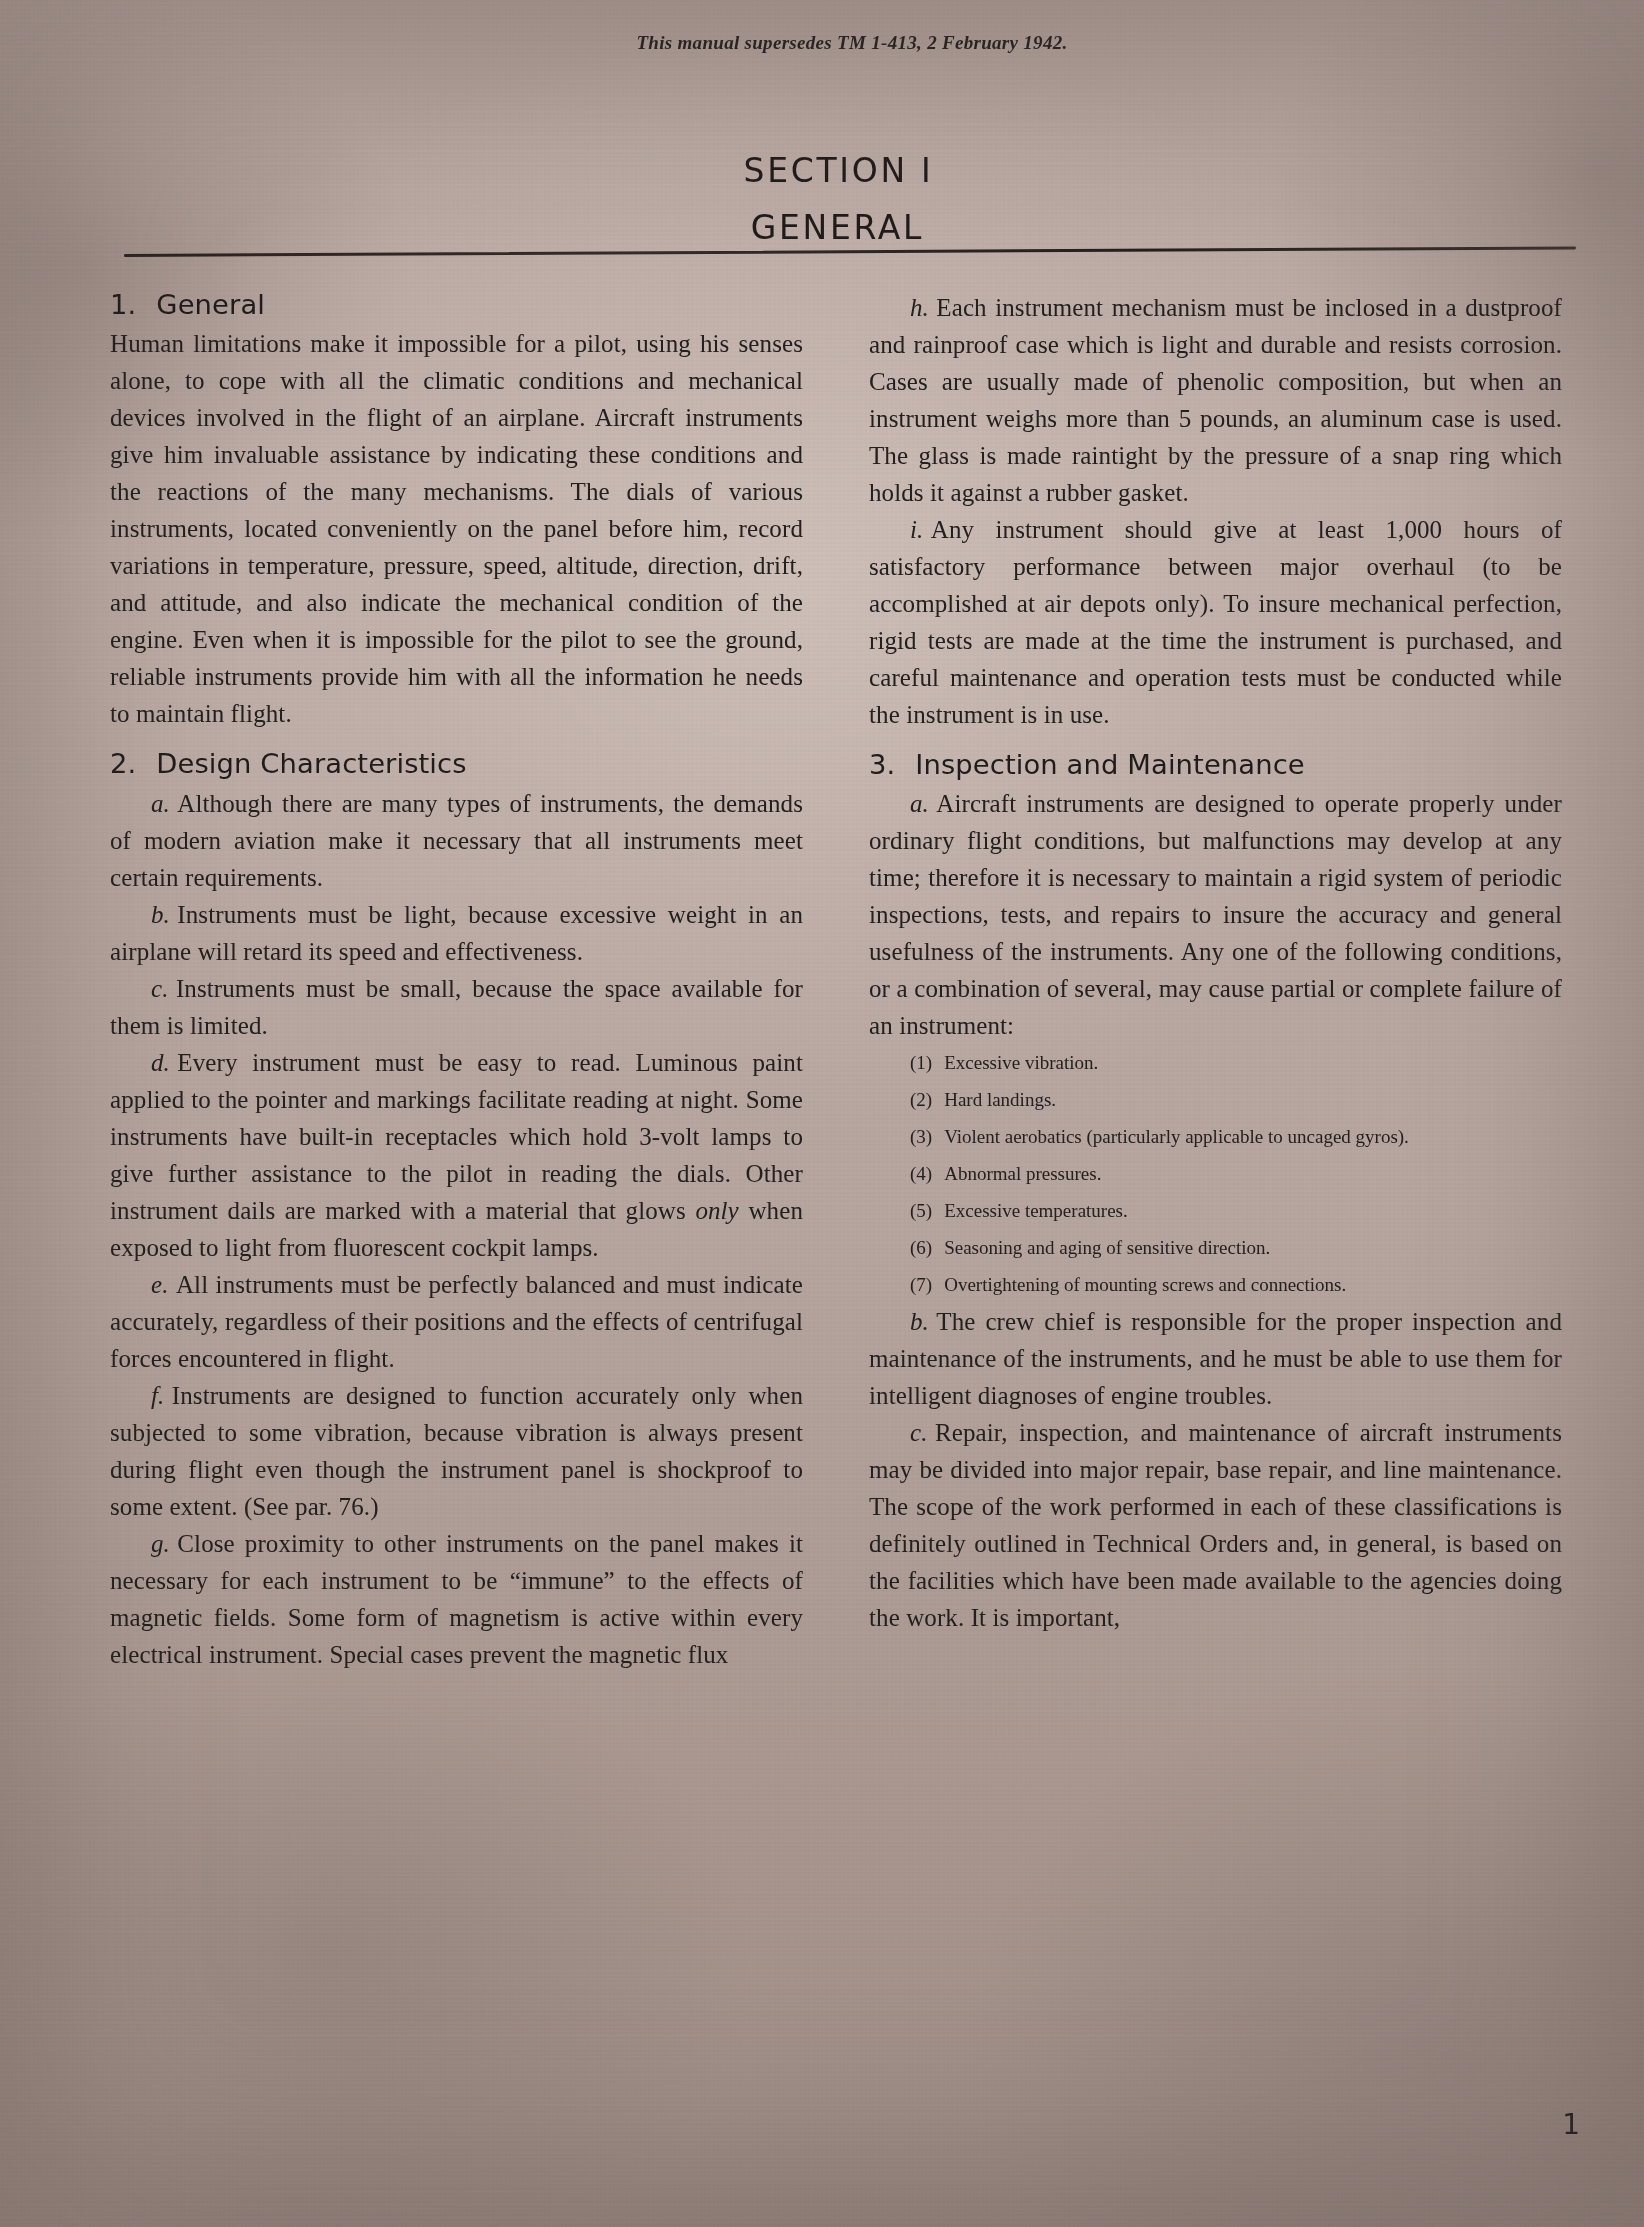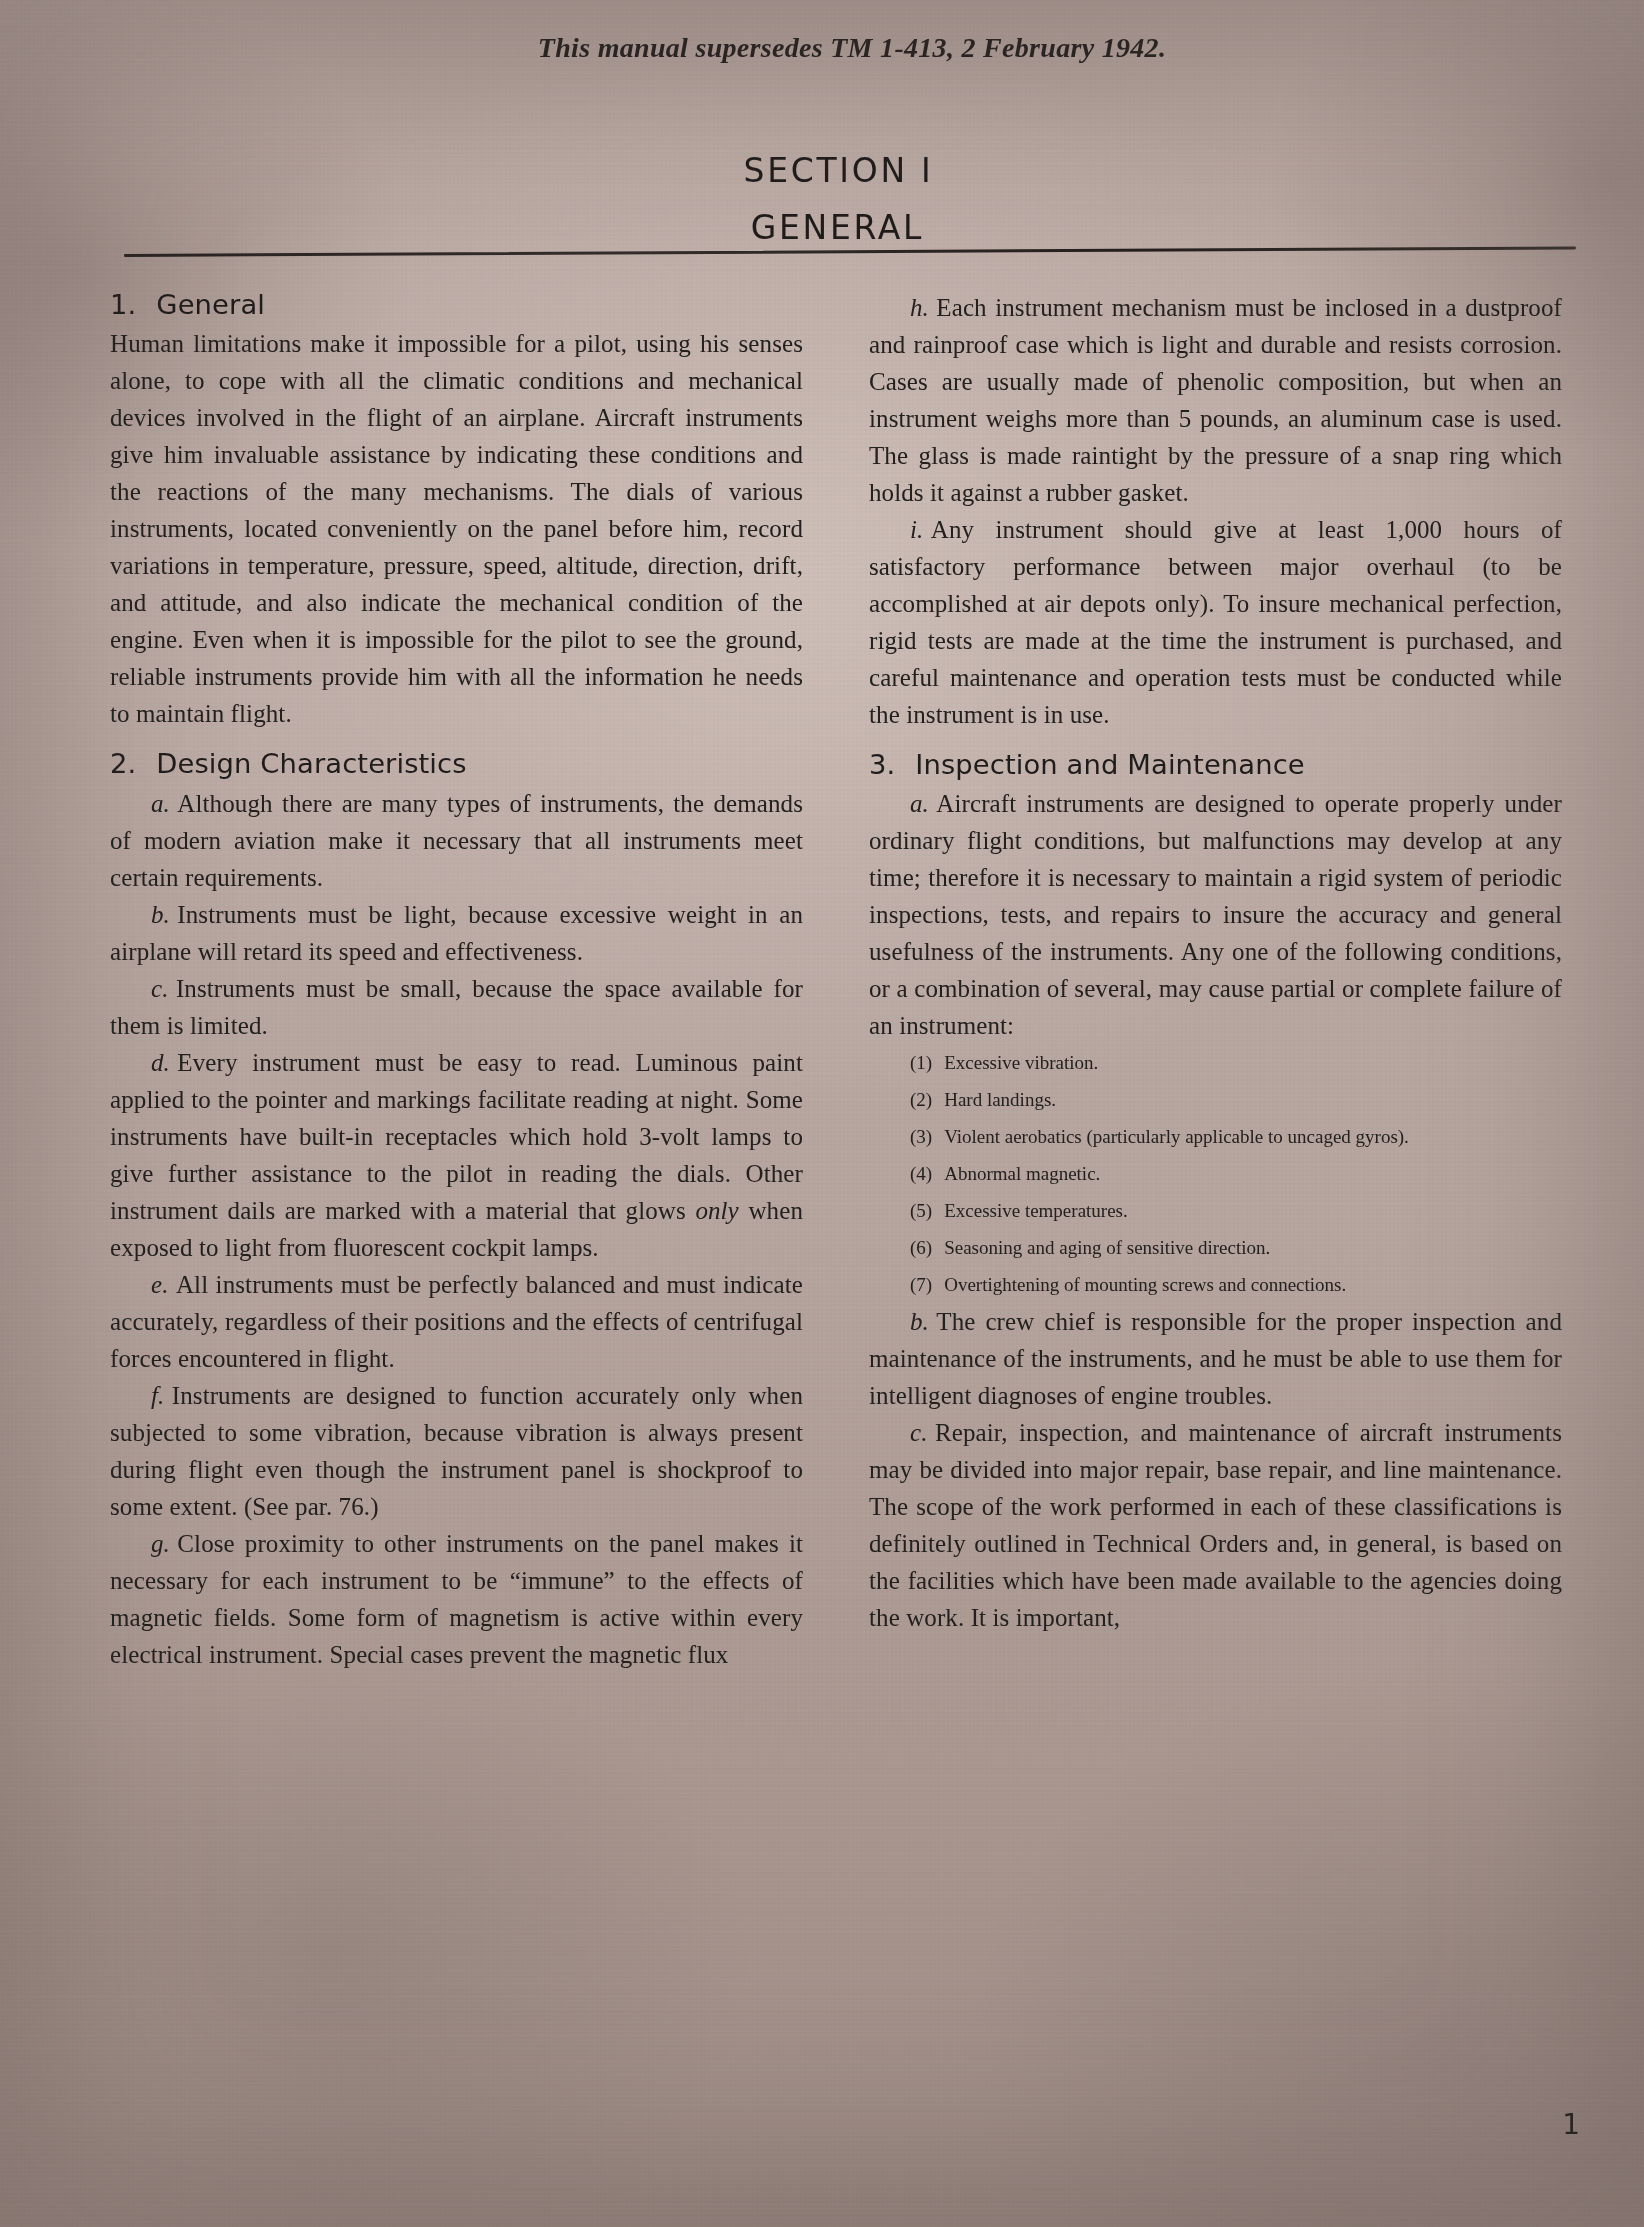--- a/index.html
+++ b/index.html
@@ -47,21 +47,21 @@
 
   
   .supersedes {
     position: absolute;
     top: 32px;
     left: 0;
     width: 100%;
     text-align: center;
     font-style: italic;
     font-weight: 700;
-    font-size: 28px;
+    font-size: 19px;
     letter-spacing: 0.3px;
     color: #241f1e;
     text-indent: 60px;
   }
 
   
   .sec-head {
     position: absolute;
     left: 0;
     width: 100%;
@@ -215,21 +215,21 @@
       <div class="head2 gap-before gap-after">
         <span class="h-num">3.</span><span>Inspection and Maintenance</span>
       </div>
 
       <p class="para indent"><span class="lead">a.</span><span>Aircraft instruments are designed to operate properly under ordinary flight conditions, but malfunctions may develop at any time; therefore it is necessary to maintain a rigid system of periodic inspections, tests, and repairs to insure the accuracy and general usefulness of the instruments. Any one of the following conditions, or a combination of several, may cause partial or complete failure of an instrument:</span></p>
 
       <div>
         <p class="numitem"><span class="num">(1)</span><span>Excessive vibration.</span></p>
         <p class="numitem"><span class="num">(2)</span><span>Hard landings.</span></p>
         <p class="numitem"><span class="num">(3)</span><span>Violent aerobatics (particularly applicable to uncaged gyros).</span></p>
-        <p class="numitem"><span class="num">(4)</span><span>Abnormal magnetic.</span></p>
+        <p class="numitem"><span class="num">(4)</span><span>Abnormal pressures.</span></p>
         <p class="numitem"><span class="num">(5)</span><span>Excessive temperatures.</span></p>
         <p class="numitem"><span class="num">(6)</span><span>Seasoning and aging of sensitive direction.</span></p>
         <p class="numitem"><span class="num">(7)</span><span>Overtightening of mounting screws and connections.</span></p>
       </div>
 
       <p class="para indent"><span class="lead">b.</span><span>The crew chief is responsible for the proper inspection and maintenance of the instruments, and he must be able to use them for intelligent diagnoses of engine troubles.</span></p>
 
       <p class="para indent"><span class="lead">c.</span><span>Repair, inspection, and maintenance of aircraft instruments may be divided into major repair, base repair, and line maintenance. The scope of the work performed in each of these classifications is definitely outlined in Technical Orders and, in general, is based on the facilities which have been made available to the agencies doing the work. It is important,</span></p>
 
     </div>

